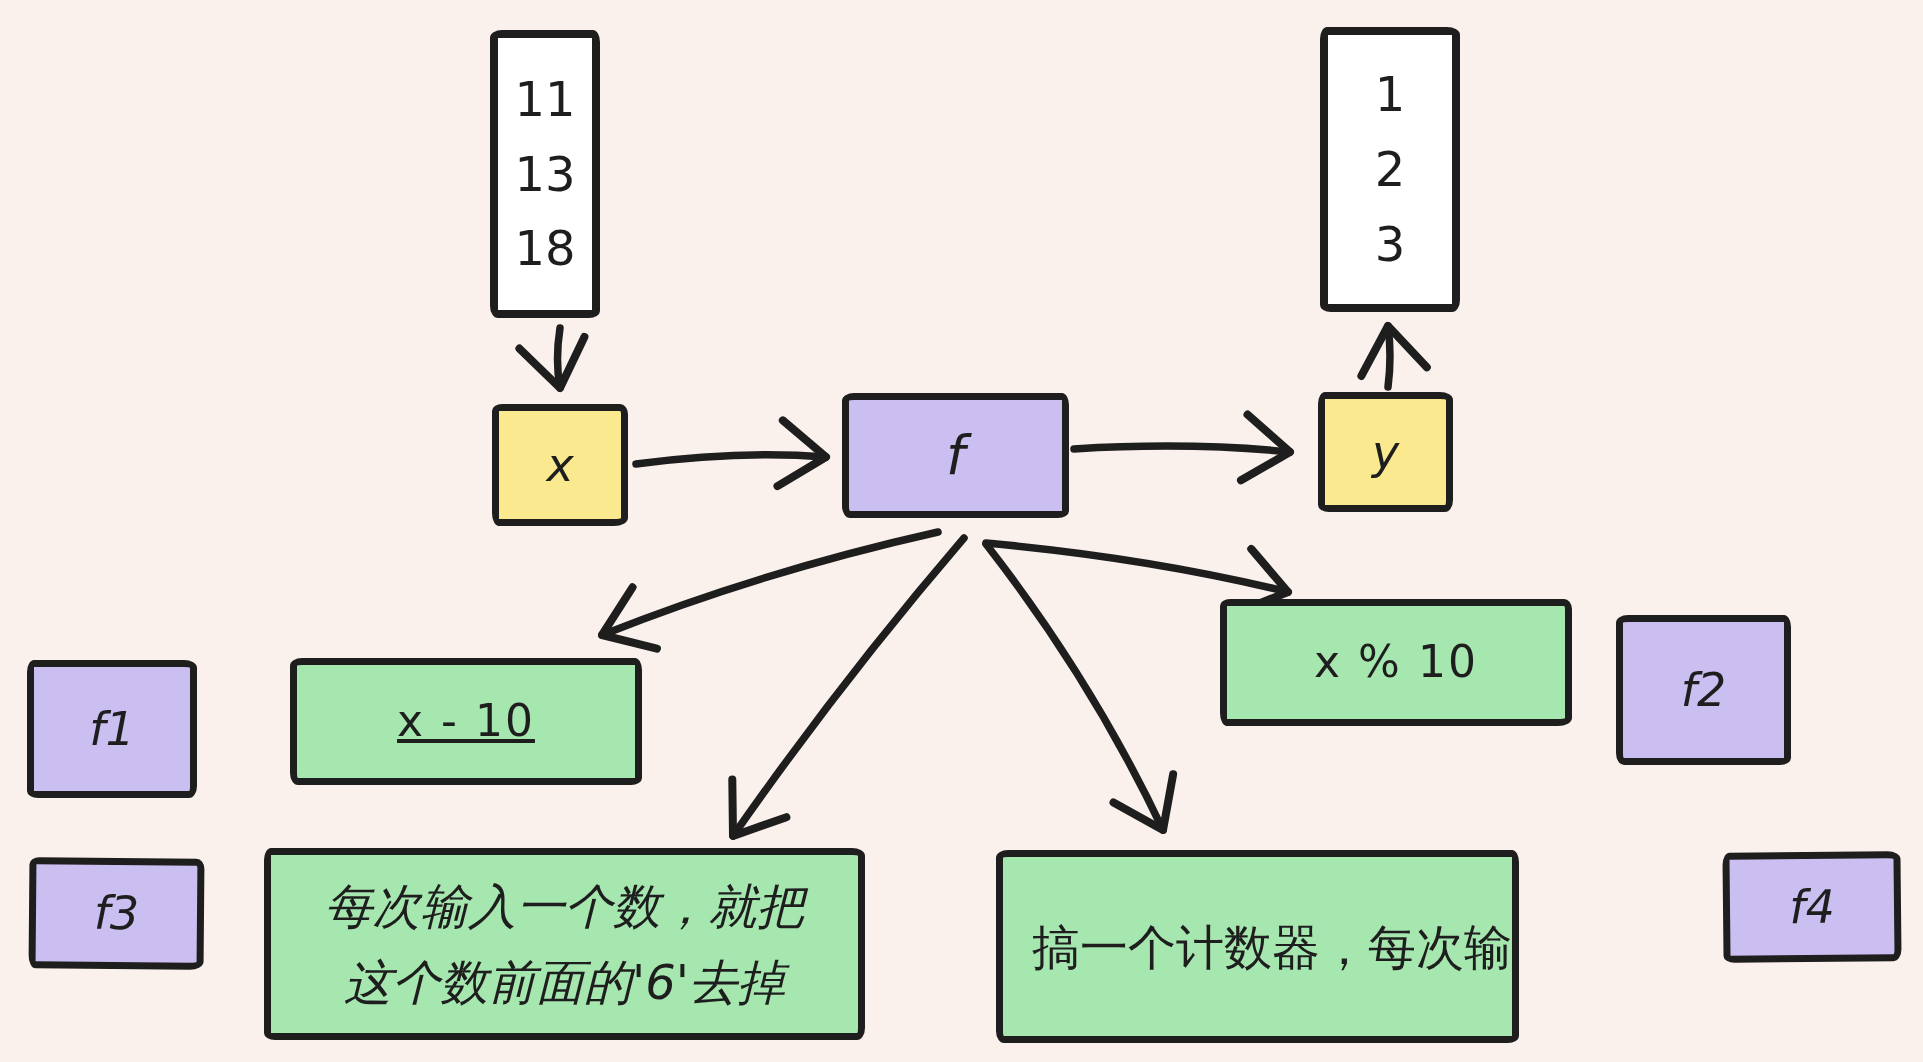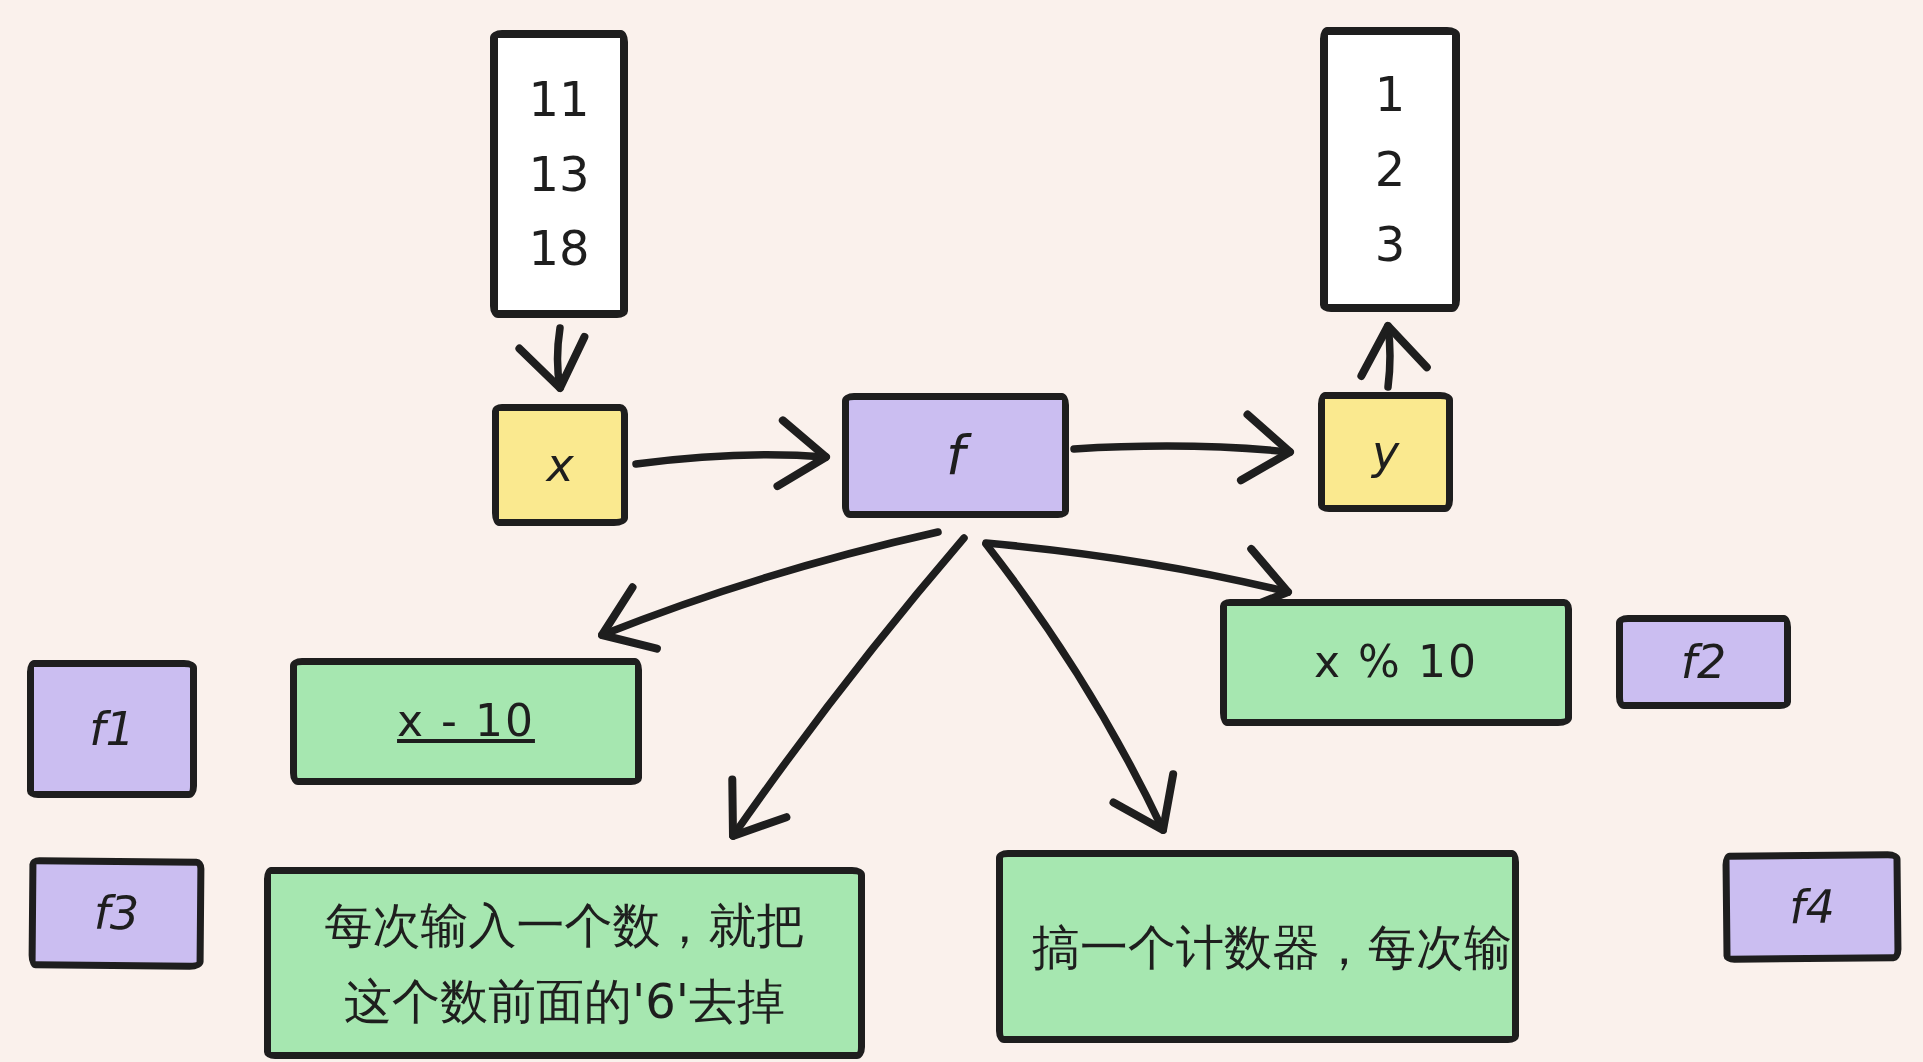--- a/index.html
+++ b/index.html
@@ -52,31 +52,31 @@
   .set-box { font-size: 48px; gap: 22px; }
   .set-box span { display: block; }
   .var-label { font-size: 46px; font-style: italic; }
   .fn-label  { font-size: 54px; font-style: italic; }
   .tag-label { font-size: 46px; font-style: italic; }
   .expr-label { font-size: 44px; letter-spacing: 2px; }
   .desc-box { font-size: 48px; line-height: 76px; padding: 8px 14px; }
   .desc-box span { display: block; white-space: nowrap; }
 
   
-  #input-set  { left: 490px;  top: 30px;  width: 138px; height: 288px; }
+  #input-set  { left: 490px;  top: 30px;  width: 110px; height: 288px; }
   #x-node     { left: 492px;  top: 404px; width: 136px; height: 122px; }
   #f-node     { left: 842px;  top: 393px; width: 227px; height: 125px; }
   #y-node     { left: 1318px; top: 392px; width: 135px; height: 120px; }
   #output-set { left: 1320px; top: 27px;  width: 140px; height: 285px; }
   #f1-node    { left: 27px;   top: 660px; width: 170px; height: 138px; }
   #impl1-node { left: 290px;  top: 658px; width: 352px; height: 127px; text-decoration: underline; }
   #impl2-node { left: 1220px; top: 599px; width: 352px; height: 127px; }
-  #f2-node    { left: 1616px; top: 615px; width: 175px; height: 94px; }
+  #f2-node    { left: 1616px; top: 615px; width: 175px; height: 150px; }
   #f3-node    { left: 29px;   top: 858px; width: 175px; height: 111px; }
-  #impl3-node { left: 264px;  top: 867px; width: 601px; height: 192px; }
+  #impl3-node { left: 264px;  top: 848px; width: 601px; height: 192px; font-style: italic; }
   #impl4-node { left: 996px; top: 850px; width: 523px; height: 193px; padding-left: 43px; }
   #f4-node    { left: 1723px; top: 852px; width: 178px; height: 110px; }
 </style>
 </head>
 <body>
 
 <div class="canvas">
 
   <svg class="arrow-layer" viewBox="0 0 1923 1062">
     <defs>

